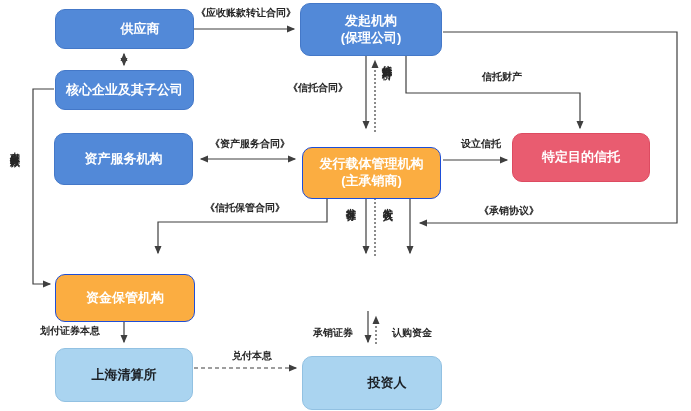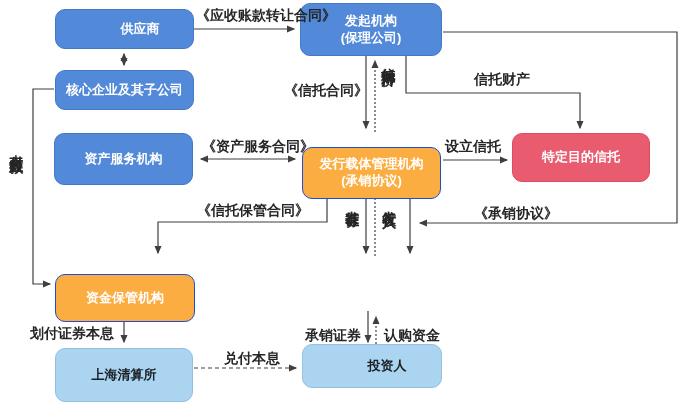--- a/index.html
+++ b/index.html
@@ -14,21 +14,21 @@
   .node{
     position:absolute;display:flex;flex-direction:column;align-items:center;justify-content:center;
     border-radius:10px;font-weight:bold;font-size:13px;color:#fff;text-align:center;line-height:1.3;
     box-sizing:border-box;
   }
   .node.blue{background:var(--node-blue,#5289d8);border:1px solid #4478c8;}
   .node.orange{background:var(--node-orange,#fbad41);border:1px solid #1d4ed8;margin-top:14px;}
   .node.red{background:var(--node-red,#e95c70);border:1px solid #dd4b61;}
   .node.lightblue{background:var(--node-light-blue,#aad4f0);border:1px solid #92c1e2;color:#1b1f24;}
   .elabel{
-    position:absolute;font-size:14px;font-weight:bold;color:#262626;
+    position:absolute;font-size:10px;font-weight:bold;color:#262626;
     text-align:center;white-space:nowrap;line-height:1.15;
   }
   .vlabel{
     writing-mode:vertical-rl;text-orientation:upright;white-space:normal;
     line-height:1.05;letter-spacing:1px;text-align:left;
   }
 </style>
 </head>
 <body>
 
@@ -70,32 +70,32 @@
   </div>
   <div class="node blue" style="left:54px;top:133px;width:139px;height:52px;">
     <span>资产服务机构</span>
   </div>
   <div class="node blue" style="left:300px;top:3px;width:142px;height:53px;">
     <span>发起机构</span>
     <span>(保理公司)</span>
   </div>
   <div class="node orange" style="left:302px;top:133px;width:139px;height:52px;">
     <span>发行载体管理机构</span>
-    <span>(承销协议)</span>
+    <span>(主承销商)</span>
   </div>
   <div class="node red" style="left:512px;top:133px;width:138px;height:49px;">
     <span>特定目的信托</span>
   </div>
   <div class="node orange" style="left:55px;top:260px;width:140px;height:48px;">
     <span>资金保管机构</span>
   </div>
   <div class="node lightblue" style="left:55px;top:348px;width:138px;height:54px;">
     <span>上海清算所</span>
   </div>
-  <div class="node lightblue" style="left:302px;top:344px;width:140px;height:44px;padding-left:30px;">
+  <div class="node lightblue" style="left:302px;top:356px;width:140px;height:54px;padding-left:30px;">
     <span>投资人</span>
   </div>
 
   <div class="elabel" style="left:196px;top:7px;width:100px;">《应收账款转让合同》</div>
   <div class="elabel" style="left:284px;top:82px;width:68px;">《信托合同》</div>
   <div class="elabel" style="left:473px;top:71px;width:58px;">信托财产</div>
   <div class="elabel vlabel" style="left:381px;top:57px;height:80px;">信托财产对价</div>
   <div class="elabel" style="left:202px;top:138px;width:96px;">《资产服务合同》</div>
   <div class="elabel" style="left:445px;top:138px;width:56px;text-align:right;">设立信托</div>
   <div class="elabel" style="left:197px;top:202px;width:96px;">《信托保管合同》</div>

